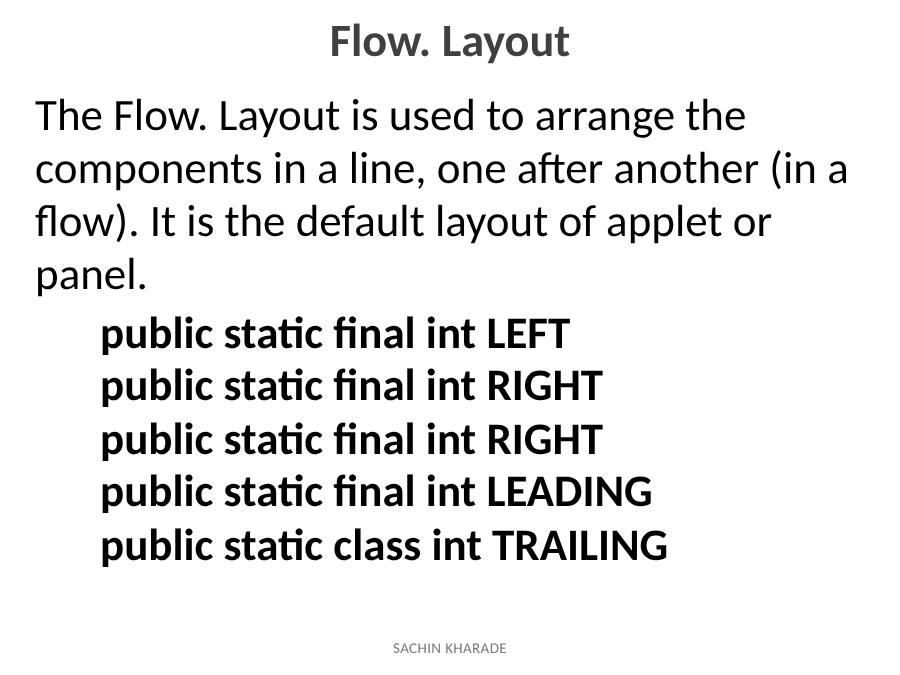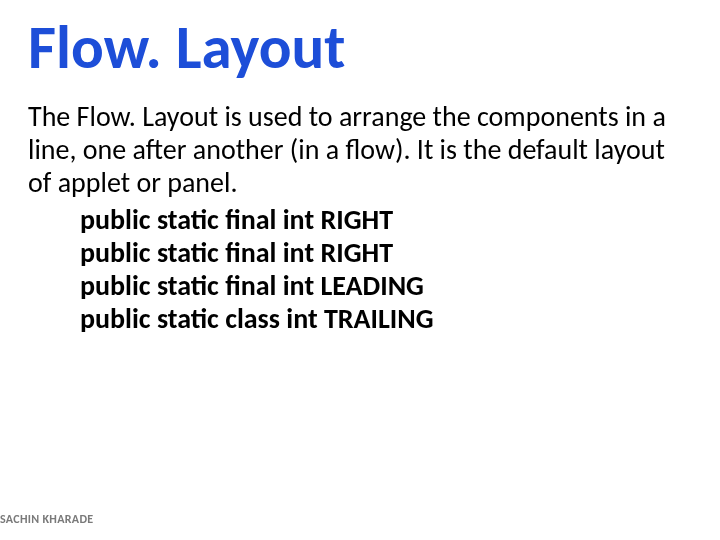--- a/index.html
+++ b/index.html
@@ -13,63 +13,63 @@
     overflow: hidden;
   }
   .slide {
     box-sizing: border-box;
     width: 720px;
     height: 540px;
     padding: 10px 28px 0 28px;
     position: relative;
   }
   .title {
-    text-align: left;
+    text-align: center;
     font-weight: 700;
-    font-size: 61px;
-    color: #1d4ed8;
+    font-size: 37px;
+    color: #404040;
     margin: 0 0 16px 0;
     letter-spacing: 0px;
   }
   .body {
-    font-size: 28px;
+    font-size: 36px;
     line-height: 1.18;
     color: #000000;
   }
   .para {
     margin: 0 0 4px 0;
   }
   .fields-intro {
     margin: 4px 0 2px 0;
   }
   .field-line {
     margin: 0;
     padding-left: 52px;
     font-weight: 700;
   }
   .footer {
     position: absolute;
     bottom: 14px;
     left: 0;
     width: 100%;
-    text-align: left;
+    text-align: center;
     font-size: 12px;
     color: #7a7a7a;
     letter-spacing: 0.3px;
-    font-weight: bold;
   }
 </style>
 </head>
 <body>
 
 <div class="slide">
   <h1 class="title">Flow. Layout</h1>
 
   <div class="body">
     <p class="para">The Flow. Layout is used to arrange the components in a line, one after another (in a flow). It is the default layout of applet or panel.</p>
+    <p class="field-line">public static final int LEFT</p>
     <p class="field-line">public static final int RIGHT</p>
     <p class="field-line">public static final int RIGHT</p>
     <p class="field-line">public static final int LEADING</p>
     <p class="field-line">public static class int TRAILING</p>
   </div>
 
   <div class="footer">SACHIN KHARADE</div>
 </div>
 
 </body></html>

